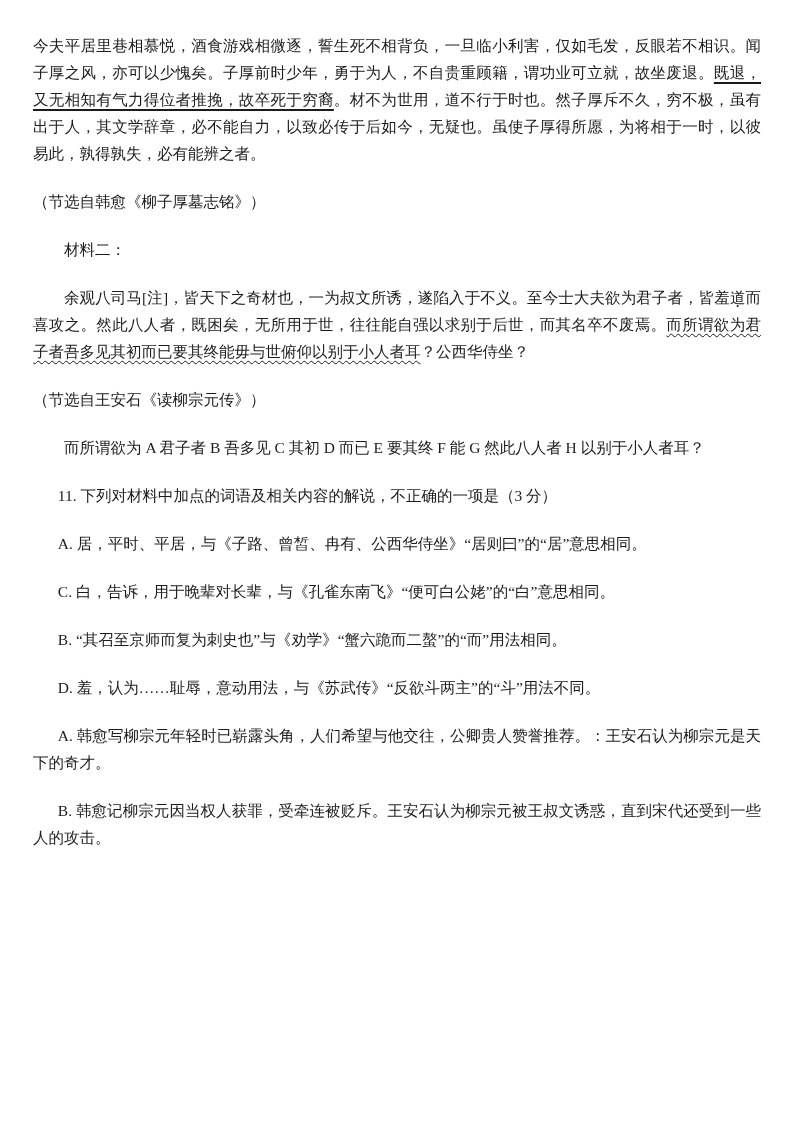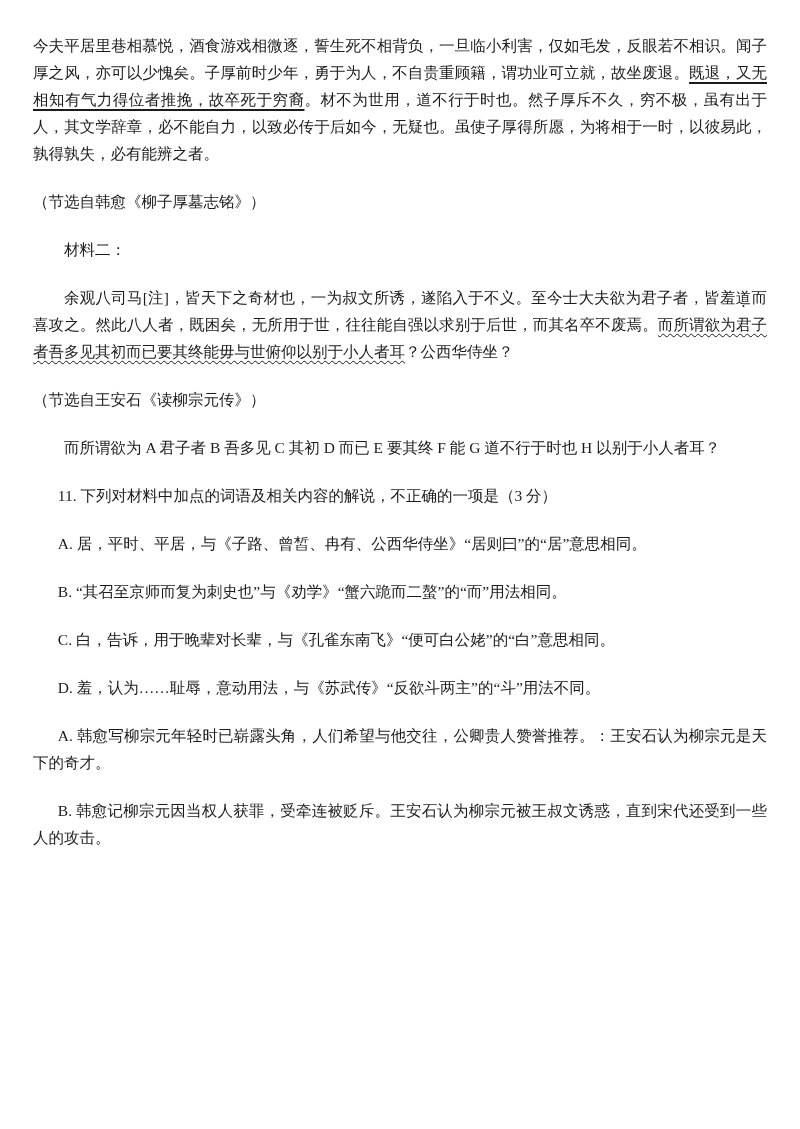--- a/index.html
+++ b/index.html
@@ -13,21 +13,21 @@
     box-sizing: border-box;
     background: #ffffff;
     padding: 32px 33px 20px 33px;
     font-family: "Liberation Serif", "DejaVu Serif", serif;
     font-size: 15.5px;
     line-height: 27px;
     color: #1b1b1b;
     overflow: hidden;
   }
   .page p {
-    margin: 0 0 21px 0;
+    margin: 0 6px 21px 0;
     text-align: justify;
   }
   .indent2 { text-indent: 2em; }
   .indent-q { text-indent: 1.6em; }
   .cite {
     text-align: right;
     text-indent: 0;
   }
   .ul {
     text-decoration: underline;
@@ -68,29 +68,29 @@
   <p class="indent2">材料二：</p>
 
   <p class="indent2">
     <span>余观八司马[注]，皆天下之奇材也，一为叔文所诱，遂陷入于不义。至今士大夫欲为君子者，皆</span><span class="dot-char">羞</span><span>道而喜攻之。然此八人者，既困矣，无所用于世，往往能自强以求别于后世，而其名卒不废焉。</span><span class="wavy">而所谓欲为君子者吾多见其初而已要其终能毋与世俯仰以别于小人者耳</span><span>？公西华侍坐？</span>
   </p>
 
   <p class="cite">（节选自王安石《读柳宗元传》）</p>
 
 
 
-  <p class="indent2">而所谓欲为 A 君子者 B 吾多见 C 其初 D 而已 E 要其终 F 能 G 道不行于时也 H 以别于小人者耳？</p>
+  <p class="indent2">而所谓欲为 A 君子者 B 吾多见 C 其初 D 而已 E 要其终 F 能 G 然此八人者 H 以别于小人者耳？</p>
 
   <p class="indent-q">11. 下列对材料中加点的词语及相关内容的解说，不正确的一项是（3 分）</p>
 
   <p class="indent-q">A. 居，平时、平居，与《子路、曾皙、冉有、公西华侍坐》“居则曰”的“居”意思相同。</p>
 
+  <p class="indent-q">C. 白，告诉，用于晚辈对长辈，与《孔雀东南飞》“便可白公姥”的“白”意思相同。</p>
+
   <p class="indent-q">B. “其召至京师而复为刺史也”与《劝学》“蟹六跪而二螯”的“而”用法相同。</p>
-
-  <p class="indent-q">C. 白，告诉，用于晚辈对长辈，与《孔雀东南飞》“便可白公姥”的“白”意思相同。</p>
 
   <p class="indent-q">D. 羞，认为……耻辱，意动用法，与《苏武传》“反欲斗两主”的“斗”用法不同。</p>
 
 
   <p class="indent-q">A. 韩愈写柳宗元年轻时已崭露头角，人们希望与他交往，公卿贵人赞誉推荐。：王安石认为柳宗元是天下的奇才。</p>
 
   <p class="indent-q">B. 韩愈记柳宗元因当权人获罪，受牵连被贬斥。王安石认为柳宗元被王叔文诱惑，直到宋代还受到一些人的攻击。</p>
 
 </div>
 

